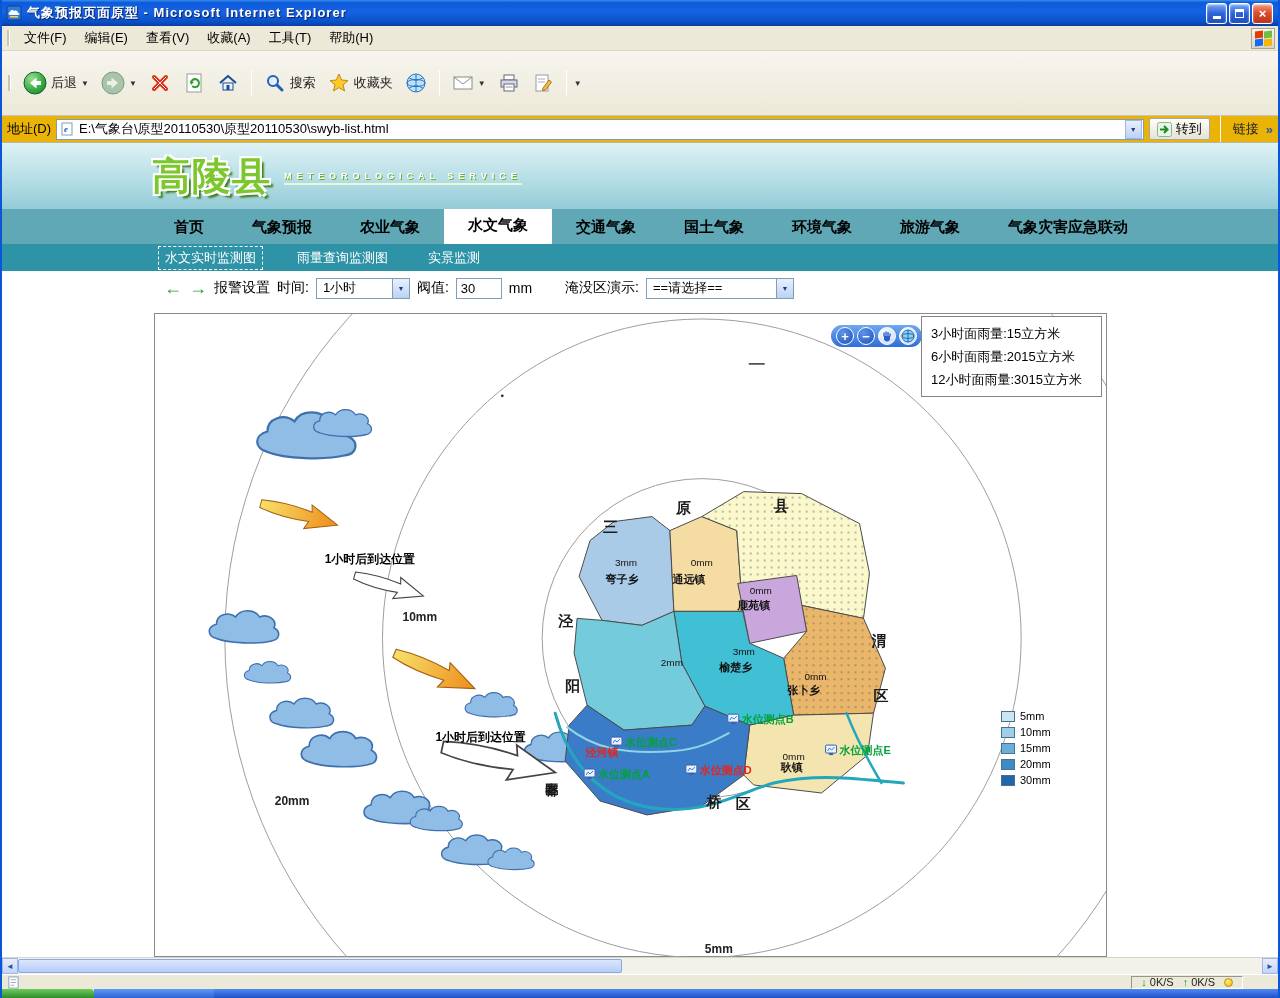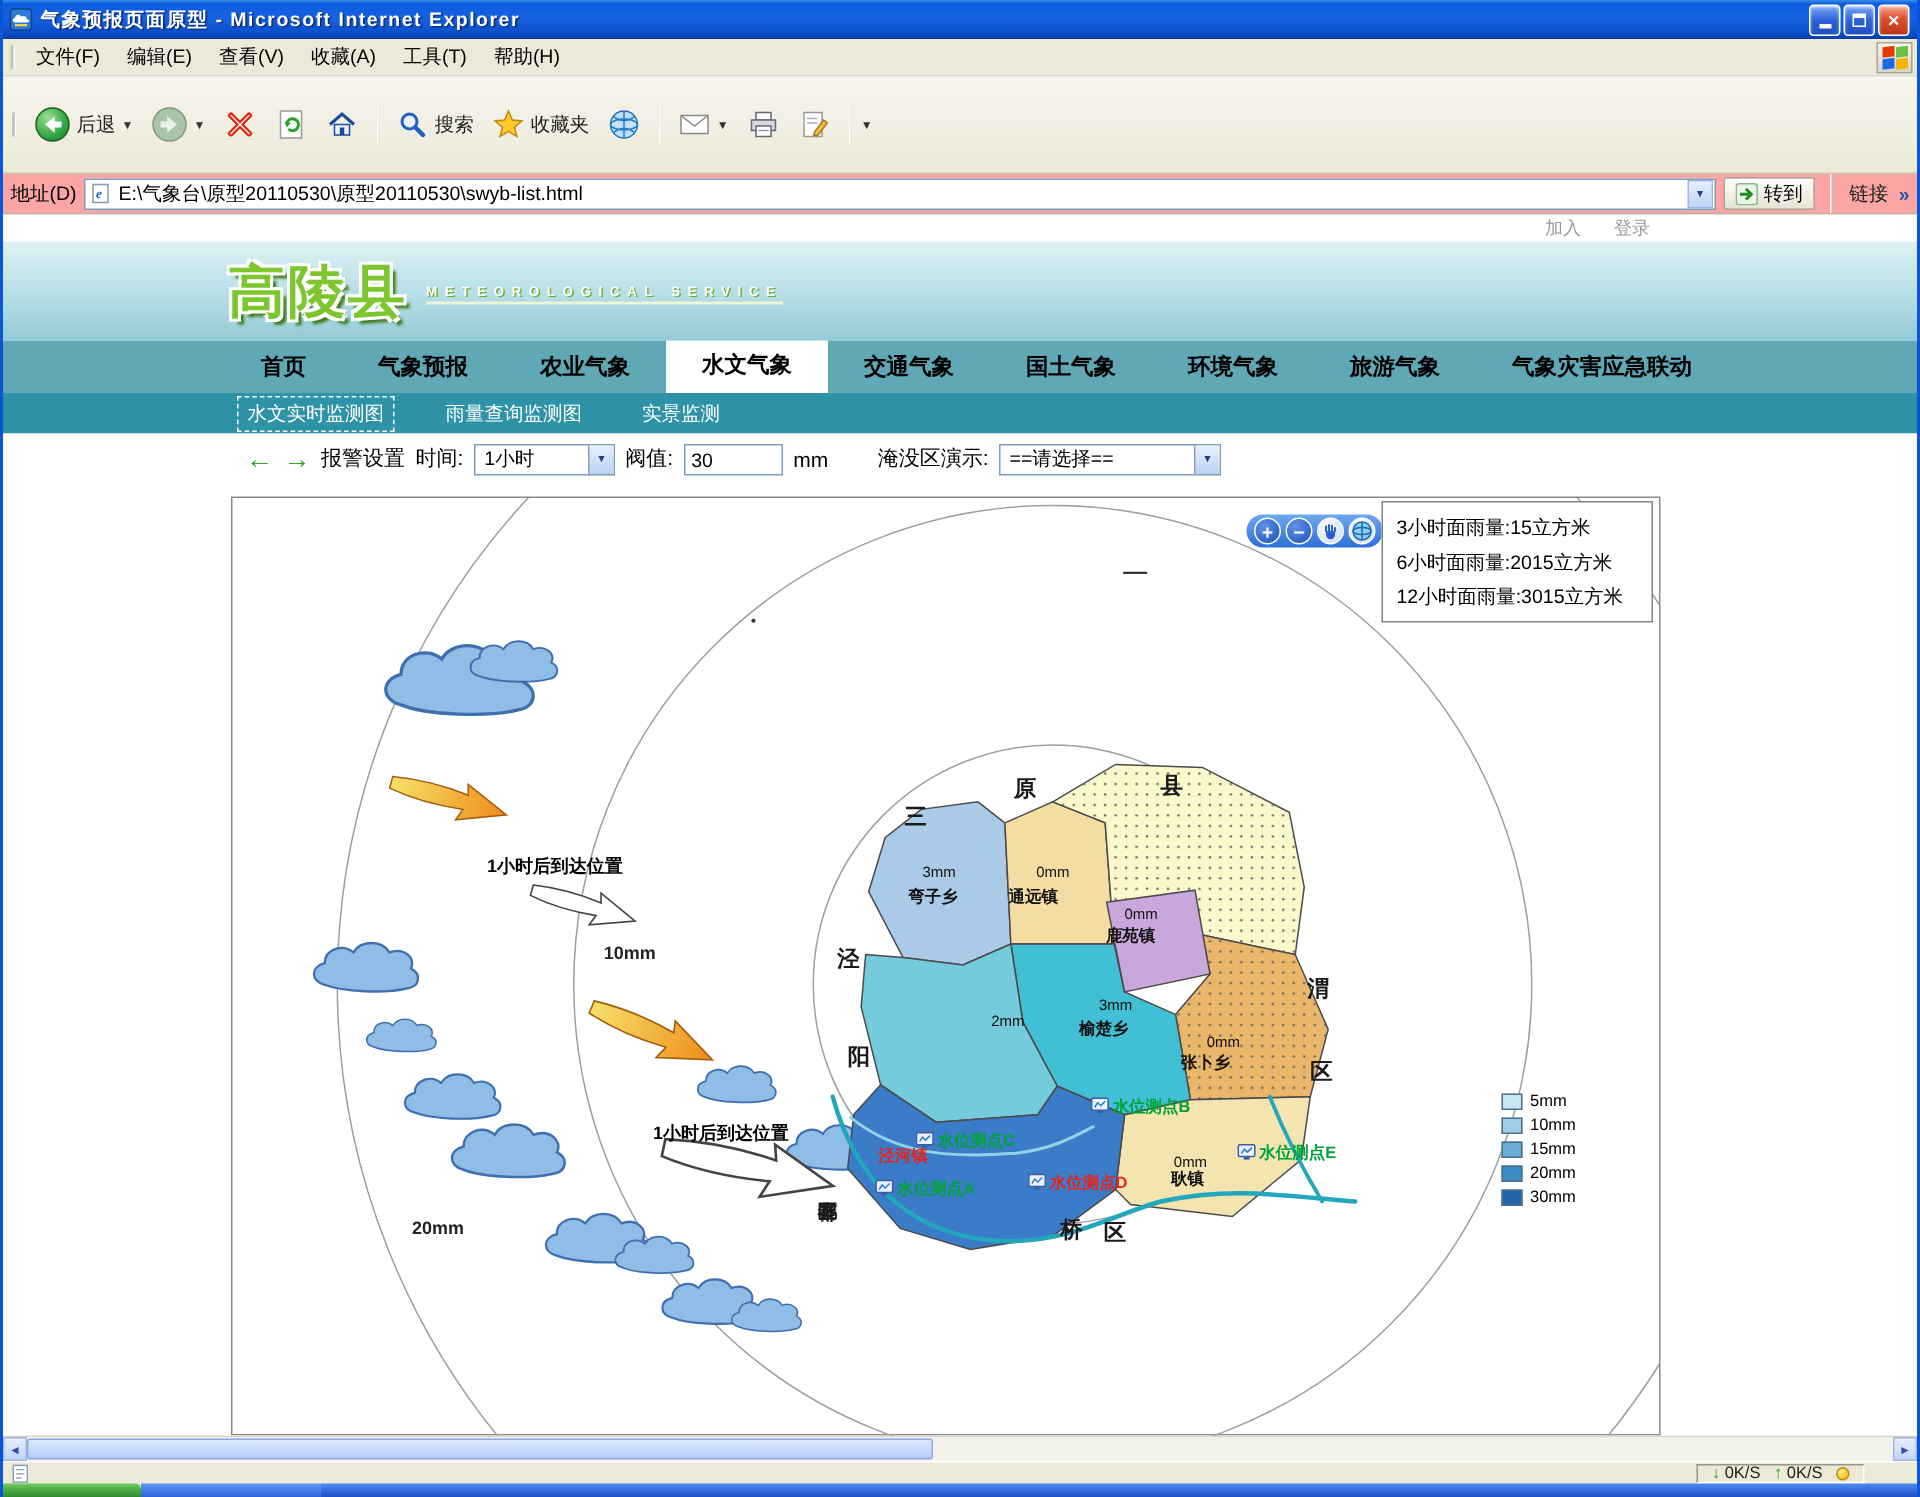--- a/index.html
+++ b/index.html
@@ -25,21 +25,21 @@
   .mslogo { width:24px; height:21px; background:linear-gradient(#F8F6F0,#D8D4C8); border:1px solid #A8A494; display:grid; grid-template-columns:8px 8px; grid-template-rows:7px 7px; gap:1px; align-content:center; justify-content:center; }
   .mslogo i { display:block; transform:skewY(-8deg); }
 
   
   .toolbar { flex:0 0 38px; background:linear-gradient(180deg,#F7F5EE,#ECE9D8); border-bottom:1px solid #C8C4B8; display:flex; align-items:center; gap:2px; padding:17px 4px; }
   .tbtn { display:flex; align-items:center; gap:4px; padding:3px 5px; border-radius:3px; font-size:13px; color:#222; }
   .tsep { width:1px; height:26px; background:#C4C0B4; border-right:1px solid #fff; margin:0 5px; }
   .caret { font-size:8px; color:#333; }
 
   
-  .addressbar { flex:0 0 25px; background:#fca5a5; border-bottom:1px solid #B8B4A8; display:flex; align-items:center; gap:5px; padding:0 5px; font-size:13px; }
+  .addressbar { flex:0 0 25px; background:#eab308; border-bottom:1px solid #B8B4A8; display:flex; align-items:center; gap:5px; padding:0 5px; font-size:13px; }
   .addr-input { flex:1; height:21px; background:#fff; border:1px solid #7F9DB9; display:flex; align-items:center; gap:5px; padding:0 1px 0 3px; font-size:13px; }
   .addr-text { flex:1; white-space:nowrap; overflow:hidden; }
   .drop-btn { width:17px; height:19px; background:linear-gradient(#E8F0FC,#BBD2F4); border:1px solid #9EB6E8; display:flex; align-items:center; justify-content:center; font-size:7px; color:#223C88; }
   .go-btn { display:flex; align-items:center; gap:4px; padding:1px 7px; border:1px solid #ACA899; border-radius:2px; background:linear-gradient(#FDFDFB,#E6E2D4); font-size:13px; }
   .links-lbl { color:#222; padding:0 2px; }
   .chev { color:#2B53A8; font-weight:bold; }
 
   
   .content { flex:1; background:#fff; position:relative; overflow:hidden; display:flex; flex-direction:column; }
   .join-row { flex:0 0 18px; display:flex; justify-content:flex-end; align-items:center; gap:22px; padding-right:178px; font-size:12px; color:#999; }
@@ -59,21 +59,21 @@
 
   .sub-nav { flex:0 0 27px; background:#2E93A6; display:flex; align-items:center; gap:28px; padding-left:156px; font-size:13px; color:#fff; }
   .subnav-item { padding:2px 6px; cursor:pointer; }
   .subnav-item.sel { border:1px dashed #fff; }
 
   .control-row { flex:0 0 34px; display:flex; align-items:center; gap:7px; padding-left:162px; font-size:14px; background:#fff; color:#000; }
   .garrow { color:#2FA12F; font-weight:bold; font-size:18px; line-height:1; cursor:pointer; }
   .xp-select { display:inline-flex; border:1px solid #7F9DB9; background:#fff; height:21px; align-items:center; font-size:13px; cursor:pointer; }
   .xp-select .val { padding:0 6px; white-space:nowrap; }
   .xp-select .btn { width:17px; align-self:stretch; background:linear-gradient(#E8F0FC,#BBD2F4); border-left:1px solid #7F9DB9; display:flex; align-items:center; justify-content:center; font-size:7px; color:#223C88; }
-  .xp-input { border:1px solid #7F9DB9; width:66px; height:21px; font-size:13px; padding:0 4px; font-family:"Liberation Sans",sans-serif; }
+  .xp-input { border:1px solid #7F9DB9; width:46px; height:21px; font-size:13px; padding:0 4px; font-family:"Liberation Sans",sans-serif; }
 
   
   .map-box { position:relative; margin:8px 0 0 152px; width:953px; height:645px; border:1px solid #8A8A8A; background:#fff; }
   .map-svg { position:absolute; inset:0; }
   .ring { fill:none; stroke:#9E9E9E; stroke-width:1; }
   .region { stroke:#4A4A4A; stroke-width:1; }
   .cloud { fill:#8FBDE6; stroke:#3E6FAE; stroke-width:1.3; }
   .river { fill:none; stroke:#23A7BC; stroke-width:3; stroke-linecap:round; }
   .river-light { fill:none; stroke:#8FD4E4; stroke-width:2; stroke-linecap:round; }
   .arrow-orange { fill:url(#ag); stroke:#A35F10; stroke-width:1; }
@@ -263,24 +263,20 @@
       </svg>
       <span>转到</span>
     </div>
     <div class="tsep"></div>
     <span class="links-lbl">链接</span>
     <span class="chev">»</span>
   </div>
 
   <div class="content">
 
-    <div class="join-row">
-      <span>加入</span>
-      <span>登录</span>
-    </div>
 
     <div class="site-header">
       <div class="logo-county">高陵县</div>
       <div class="logo-right">
         <div class="logo-sub">METEOROLOGICAL SERVICE</div>
       </div>
     </div>
 
     <div class="main-nav">
       <div class="nav-item">首页</div>

